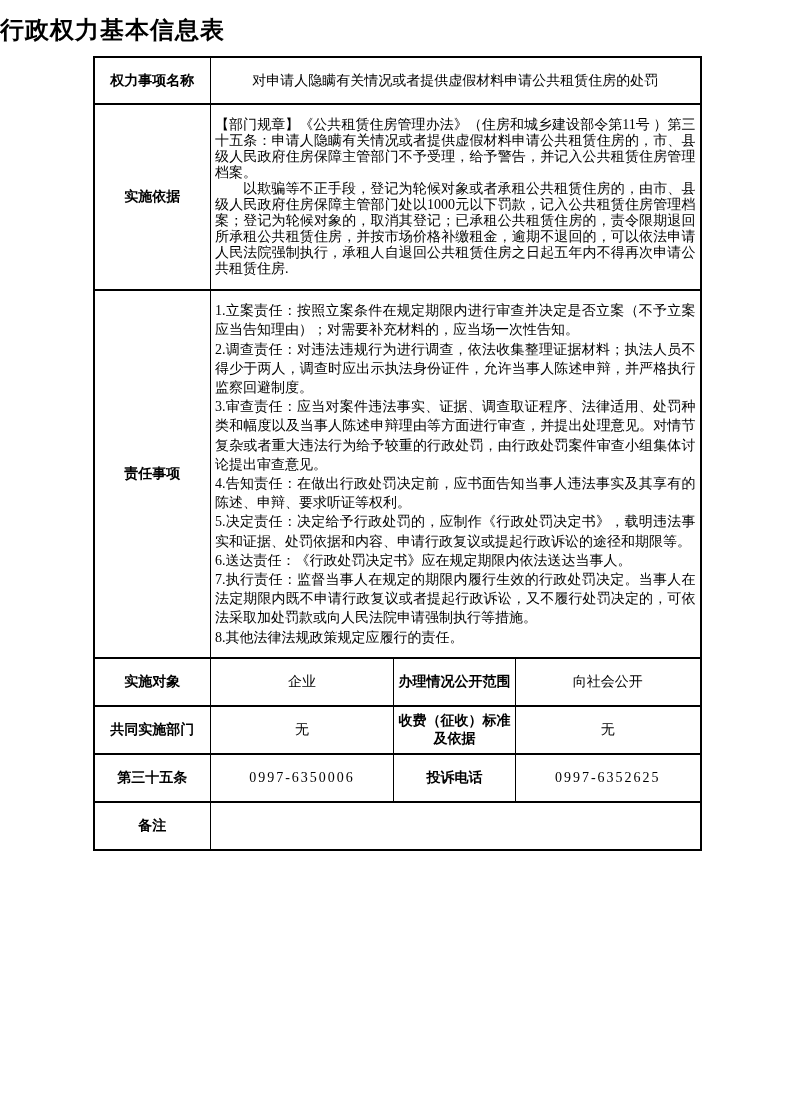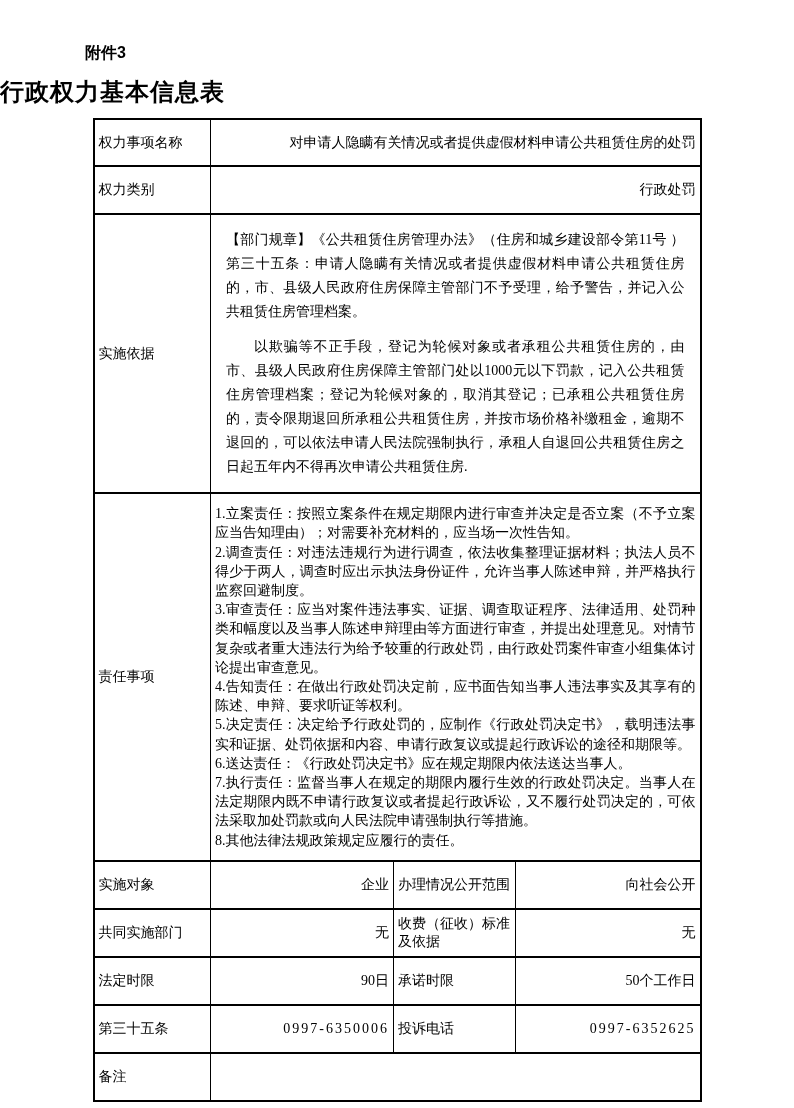--- a/index.html
+++ b/index.html
@@ -41,74 +41,70 @@
   table.info-table td {
     border-left: 1px solid #000;
     border-right: 1px solid #000;
     border-top: 2px solid #000;
     border-bottom: 2px solid #000;
     font-size: 14px;
     padding: 2px 4px;
     vertical-align: middle;
   }
   td.lbl {
-    text-align: left;
+    text-align: center;
     line-height: 18px;
+    font-weight: bold;
   }
   td.val-c {
-    text-align: right;
+    text-align: center;
     line-height: 18px;
   }
   td.textblock {
     vertical-align: top;
     text-align: justify;
     padding: 2px 5px;
   }
   .basis-par {
-    margin: 11px;
-    line-height: 24px;
+    margin: 0;
+    line-height: 16px;
   }
   .basis-par.indent { text-indent: 2em; }
   .duty-item {
     margin: 0;
     line-height: 19.2px;
   }
   .num-spaced { letter-spacing: 2px; }
   tr.rh1 { height: 47px; }
   tr.rh2 { height: 48px; }
   tr.rh-basis { height: 186px; }
   tr.rh-duties { height: 368px; }
   tr.rh-std { height: 48px; }
 </style>
 </head>
 <body>
 
 <div class="page">
 
-  <div class="attachment">附件3</div>
 
   <div class="doc-title">行政权力基本信息表</div>
 
   <table class="info-table">
     <colgroup>
       <col style="width:117px">
       <col style="width:183px">
       <col style="width:122px">
       <col style="width:185px">
     </colgroup>
     <tbody>
       <tr class="rh1">
         <td class="lbl">权力事项名称</td>
         <td class="val-c" colspan="3">对申请人隐瞒有关情况或者提供虚假材料申请公共租赁住房的处罚</td>
       </tr>
 
-      <tr class="rh2">
-        <td class="lbl">权力类别</td>
-        <td class="val-c" colspan="3">行政处罚</td>
-      </tr>
 
       <tr class="rh-basis">
         <td class="lbl">实施依据</td>
         <td class="textblock" colspan="3">
           <p class="basis-par">【部门规章】《公共租赁住房管理办法》（住房和城乡建设部令第11号 ）第三十五条：申请人隐瞒有关情况或者提供虚假材料申请公共租赁住房的，市、县级人民政府住房保障主管部门不予受理，给予警告，并记入公共租赁住房管理档案。</p>
           <p class="basis-par indent">以欺骗等不正手段，登记为轮候对象或者承租公共租赁住房的，由市、县级人民政府住房保障主管部门处以1000元以下罚款，记入公共租赁住房管理档案；登记为轮候对象的，取消其登记；已承租公共租赁住房的，责令限期退回所承租公共租赁住房，并按市场价格补缴租金，逾期不退回的，可以依法申请人民法院强制执行，承租人自退回公共租赁住房之日起五年内不得再次申请公共租赁住房.</p>
         </td>
       </tr>
 
       <tr class="rh-duties">
@@ -133,26 +129,20 @@
         <td class="val-c">向社会公开</td>
       </tr>
 
       <tr class="rh-std">
         <td class="lbl">共同实施部门</td>
         <td class="val-c">无</td>
         <td class="lbl">收费（征收）标准及依据</td>
         <td class="val-c">无</td>
       </tr>
 
-      <tr class="rh-std">
-        <td class="lbl">法定时限</td>
-        <td class="val-c">90日</td>
-        <td class="lbl">承诺时限</td>
-        <td class="val-c">50个工作日</td>
-      </tr>
 
       <tr class="rh-std">
         <td class="lbl">第三十五条</td>
         <td class="val-c num-spaced">0997-6350006</td>
         <td class="lbl">投诉电话</td>
         <td class="val-c num-spaced">0997-6352625</td>
       </tr>
 
       <tr class="rh-std">
         <td class="lbl">备注</td>

